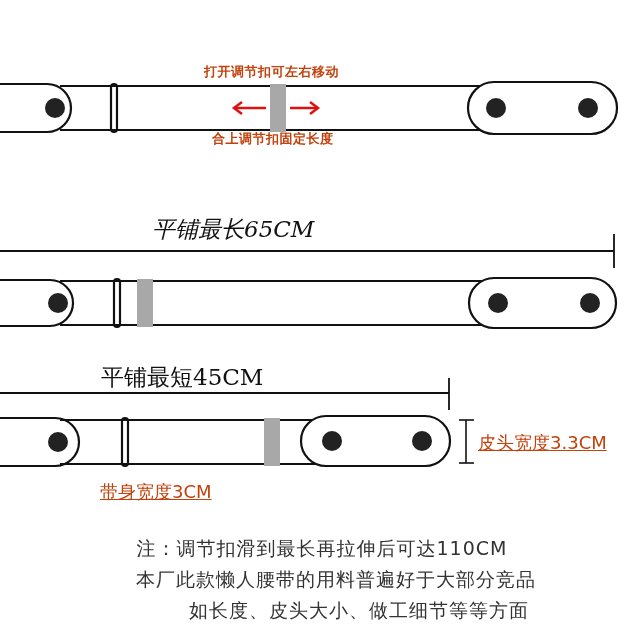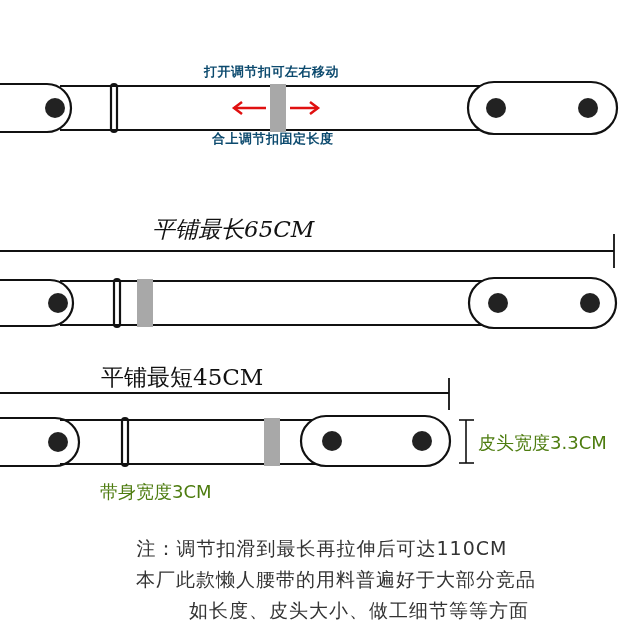--- a/index.html
+++ b/index.html
@@ -1,22 +1,22 @@
 <!DOCTYPE html>
 <html><head>
 <meta charset="utf-8">
 <style>
   html, body { margin:0; padding:0; background:#ffffff; }
   body { width:644px; height:644px; position:relative; overflow:hidden;
          font-family:"DejaVu Sans","Liberation Sans",sans-serif; color:#222; }
   .abs { position:absolute; }
   svg.belt { position:absolute; left:0; top:0; }
-  .lbl-sm { font-size:13px; font-weight:bold; color:#0c4a6e; white-space:nowrap; letter-spacing:0.5px; }
+  .lbl-sm { font-size:13px; font-weight:bold; color:#c2410c; white-space:nowrap; letter-spacing:0.5px; }
   .lbl-serif { font-family:"DejaVu Serif","Liberation Serif",serif; font-size:23px; color:#111; white-space:nowrap; }
-  .lbl-dim { font-size:18px; color:#4d7c0f; white-space:nowrap; }
+  .lbl-dim { font-size:18px; color:#c2410c; white-space:nowrap;text-decoration:underline; }
   .note { font-size:19px; color:#333; white-space:nowrap; text-align:center; width:644px; left:0; letter-spacing:1px; }
 </style>
 </head>
 <body>
 
 <svg class="belt" width="644" height="644" viewBox="0 0 644 644">
 
   <g stroke="#111" stroke-width="2.2" fill="none">
 
     <path d="M0,84 L47,84 A24,24 0 0 1 47,132 L0,132"></path>

